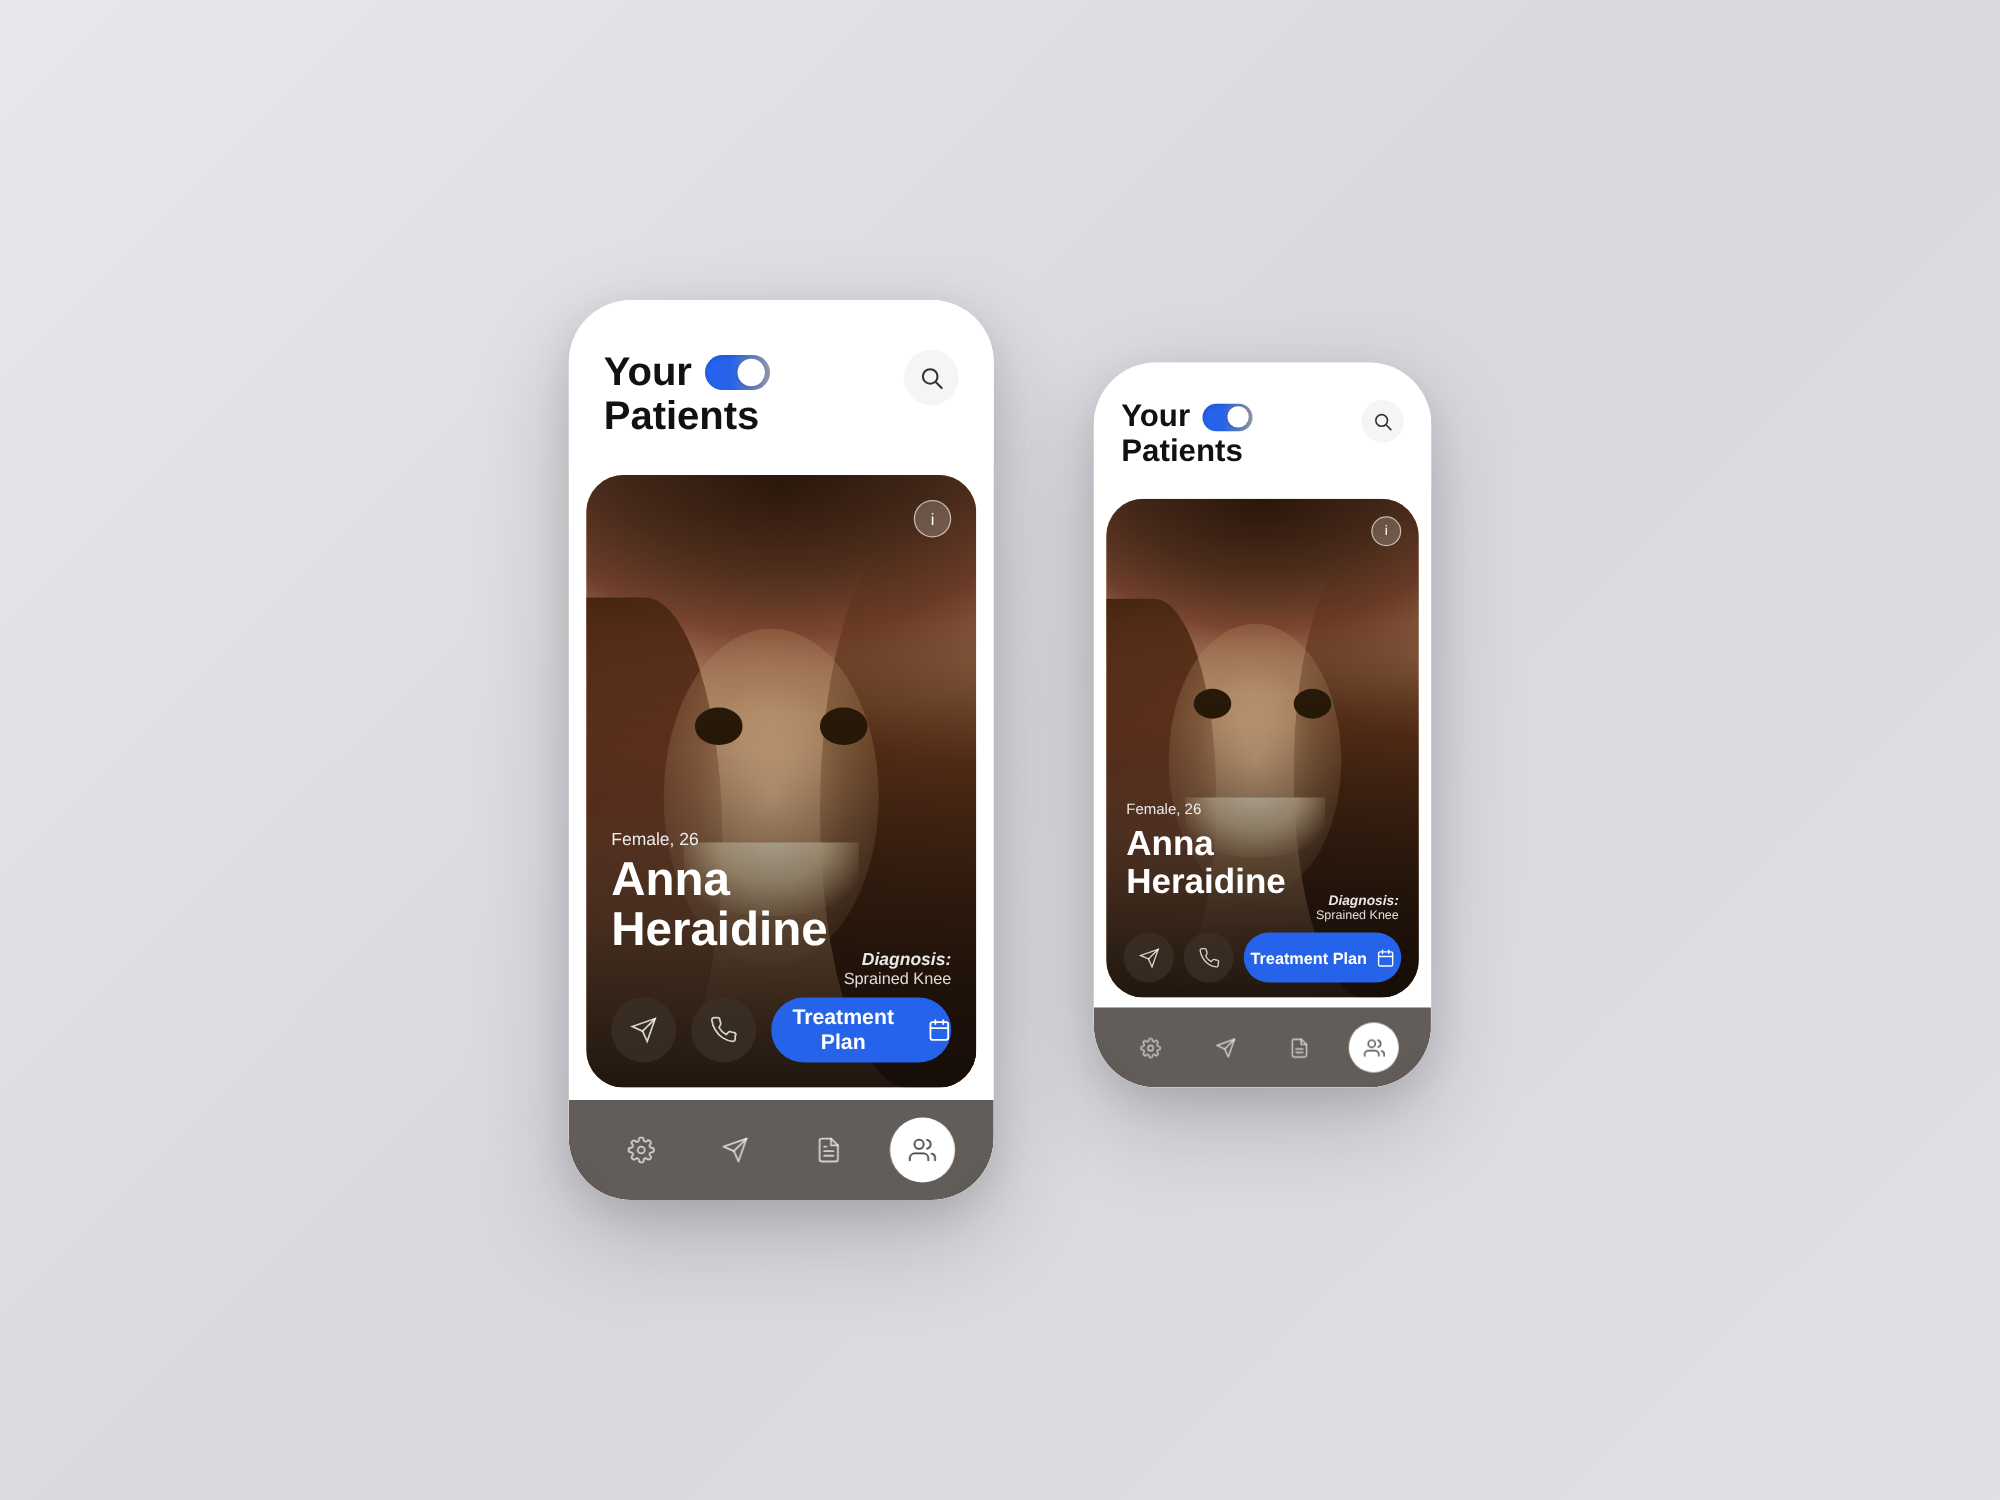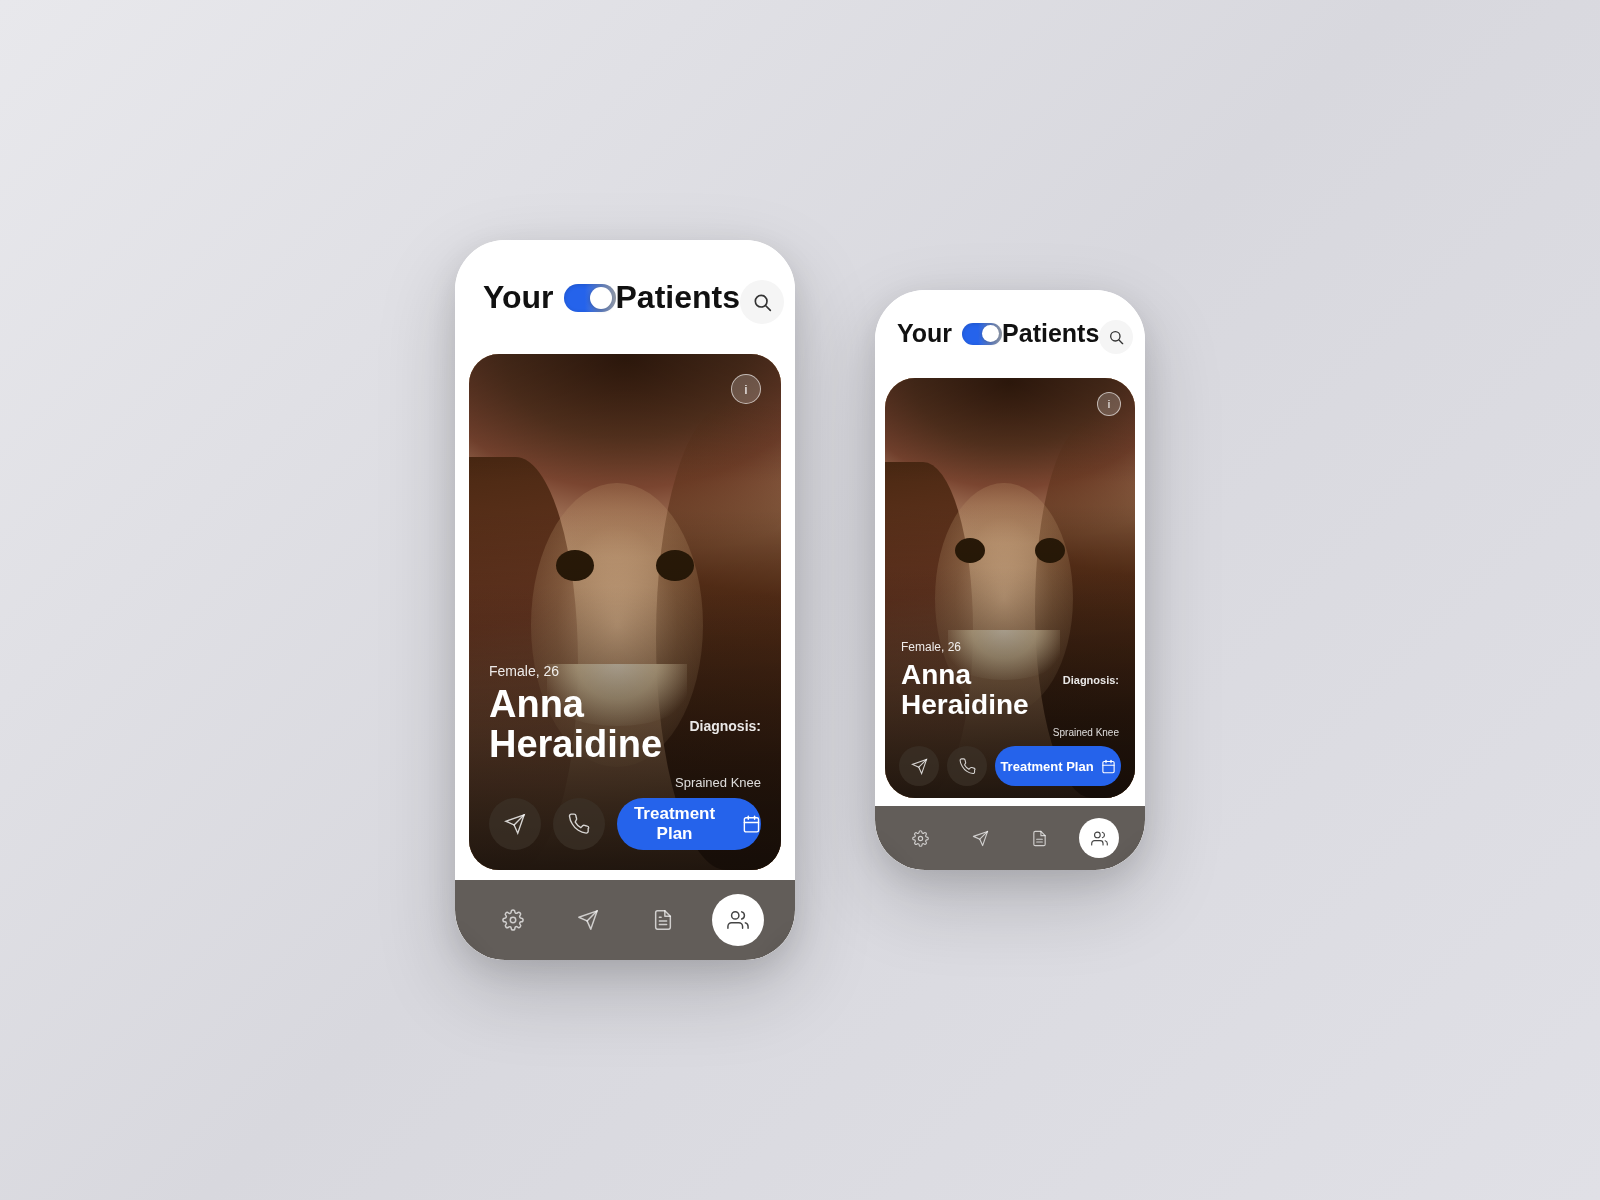--- a/index.html
+++ b/index.html
@@ -51,21 +51,21 @@
       position: relative;
       z-index: 2;
     }
 
     .phone-small .phone-header {
       padding: 30px 22px 16px 22px;
     }
 
     .title-block {
       display: flex;
-      flex-direction: row;
+      flex-direction: column;
     }
 
     .title-line {
       display: flex;
       align-items: center;
       gap: 10px;
       font-size: 32px;
       font-weight: 800;
       color: #111;
       line-height: 1.1;
@@ -215,26 +215,26 @@
 
     .phone-small .diagnosis-block {
       bottom: 60px;
       right: 16px;
     }
 
     .diagnosis-label {
       color: rgba(255,255,255,0.9);
       font-size: 14px;
       font-weight: 700;
+      font-style: italic;
     }
 
     .diagnosis-value {
       color: rgba(255,255,255,0.85);
       font-size: 13px;
-      margin-top: 41px;
     }
 
     .phone-small .diagnosis-label {
       font-size: 11px;
     }
 
     .phone-small .diagnosis-value {
       font-size: 10px;
     }
 

